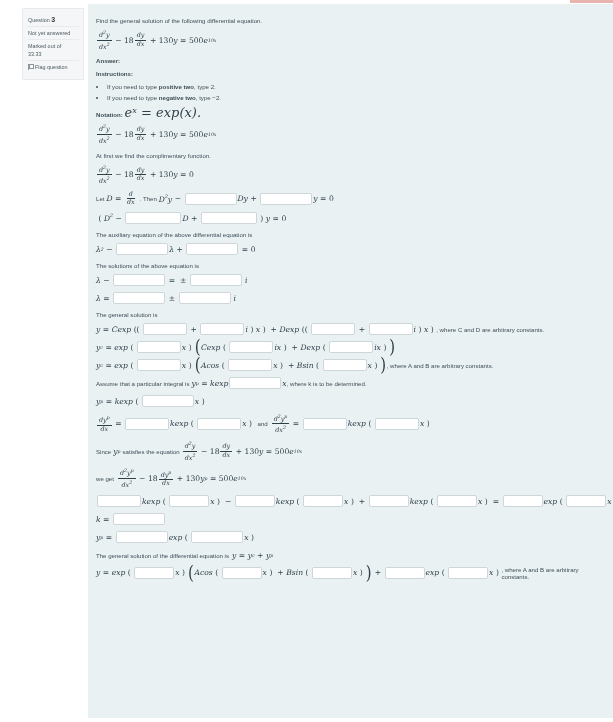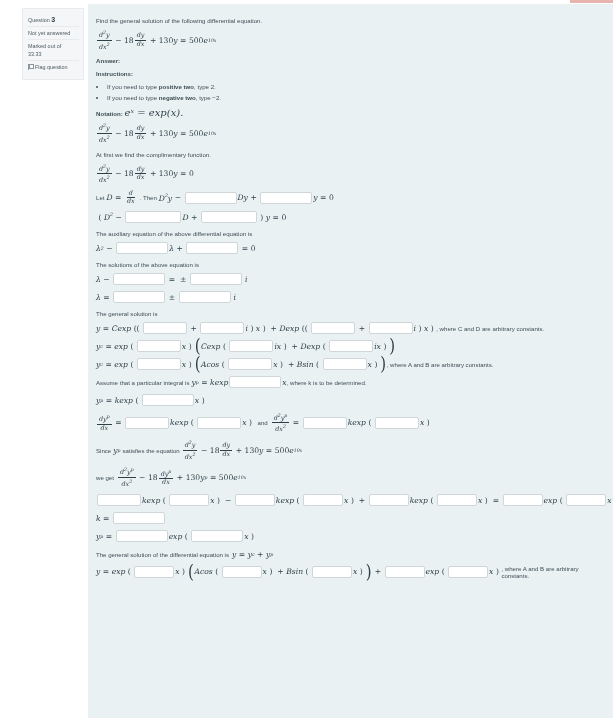--- a/index.html
+++ b/index.html
@@ -181,21 +181,21 @@
       <li>
         <span class="norm">If you need to type </span><span>positive two</span><span class="norm">, type 2.</span>
       </li>
       <li>
         <span class="norm">If you need to type </span><span>negative two</span><span class="norm">, type −2.</span>
       </li>
     </ul>
 
     <p class="txt">
       <b>Notation:</b>
-      <span class="math" style="font-size:10px">eˣ = exp(x).</span>
+      <span class="math" style="font-size:13px">eˣ = exp(x).</span>
     </p>
 
     <div class="mrow">
       <span class="math">
         <span class="frac">
           <span class="num">d<span class="sup">2</span>y</span>
             <span class="den">dx<span class="sup">2</span></span>
         </span>
         <span class="op">−</span>
         <span class="num-up">18</span>

